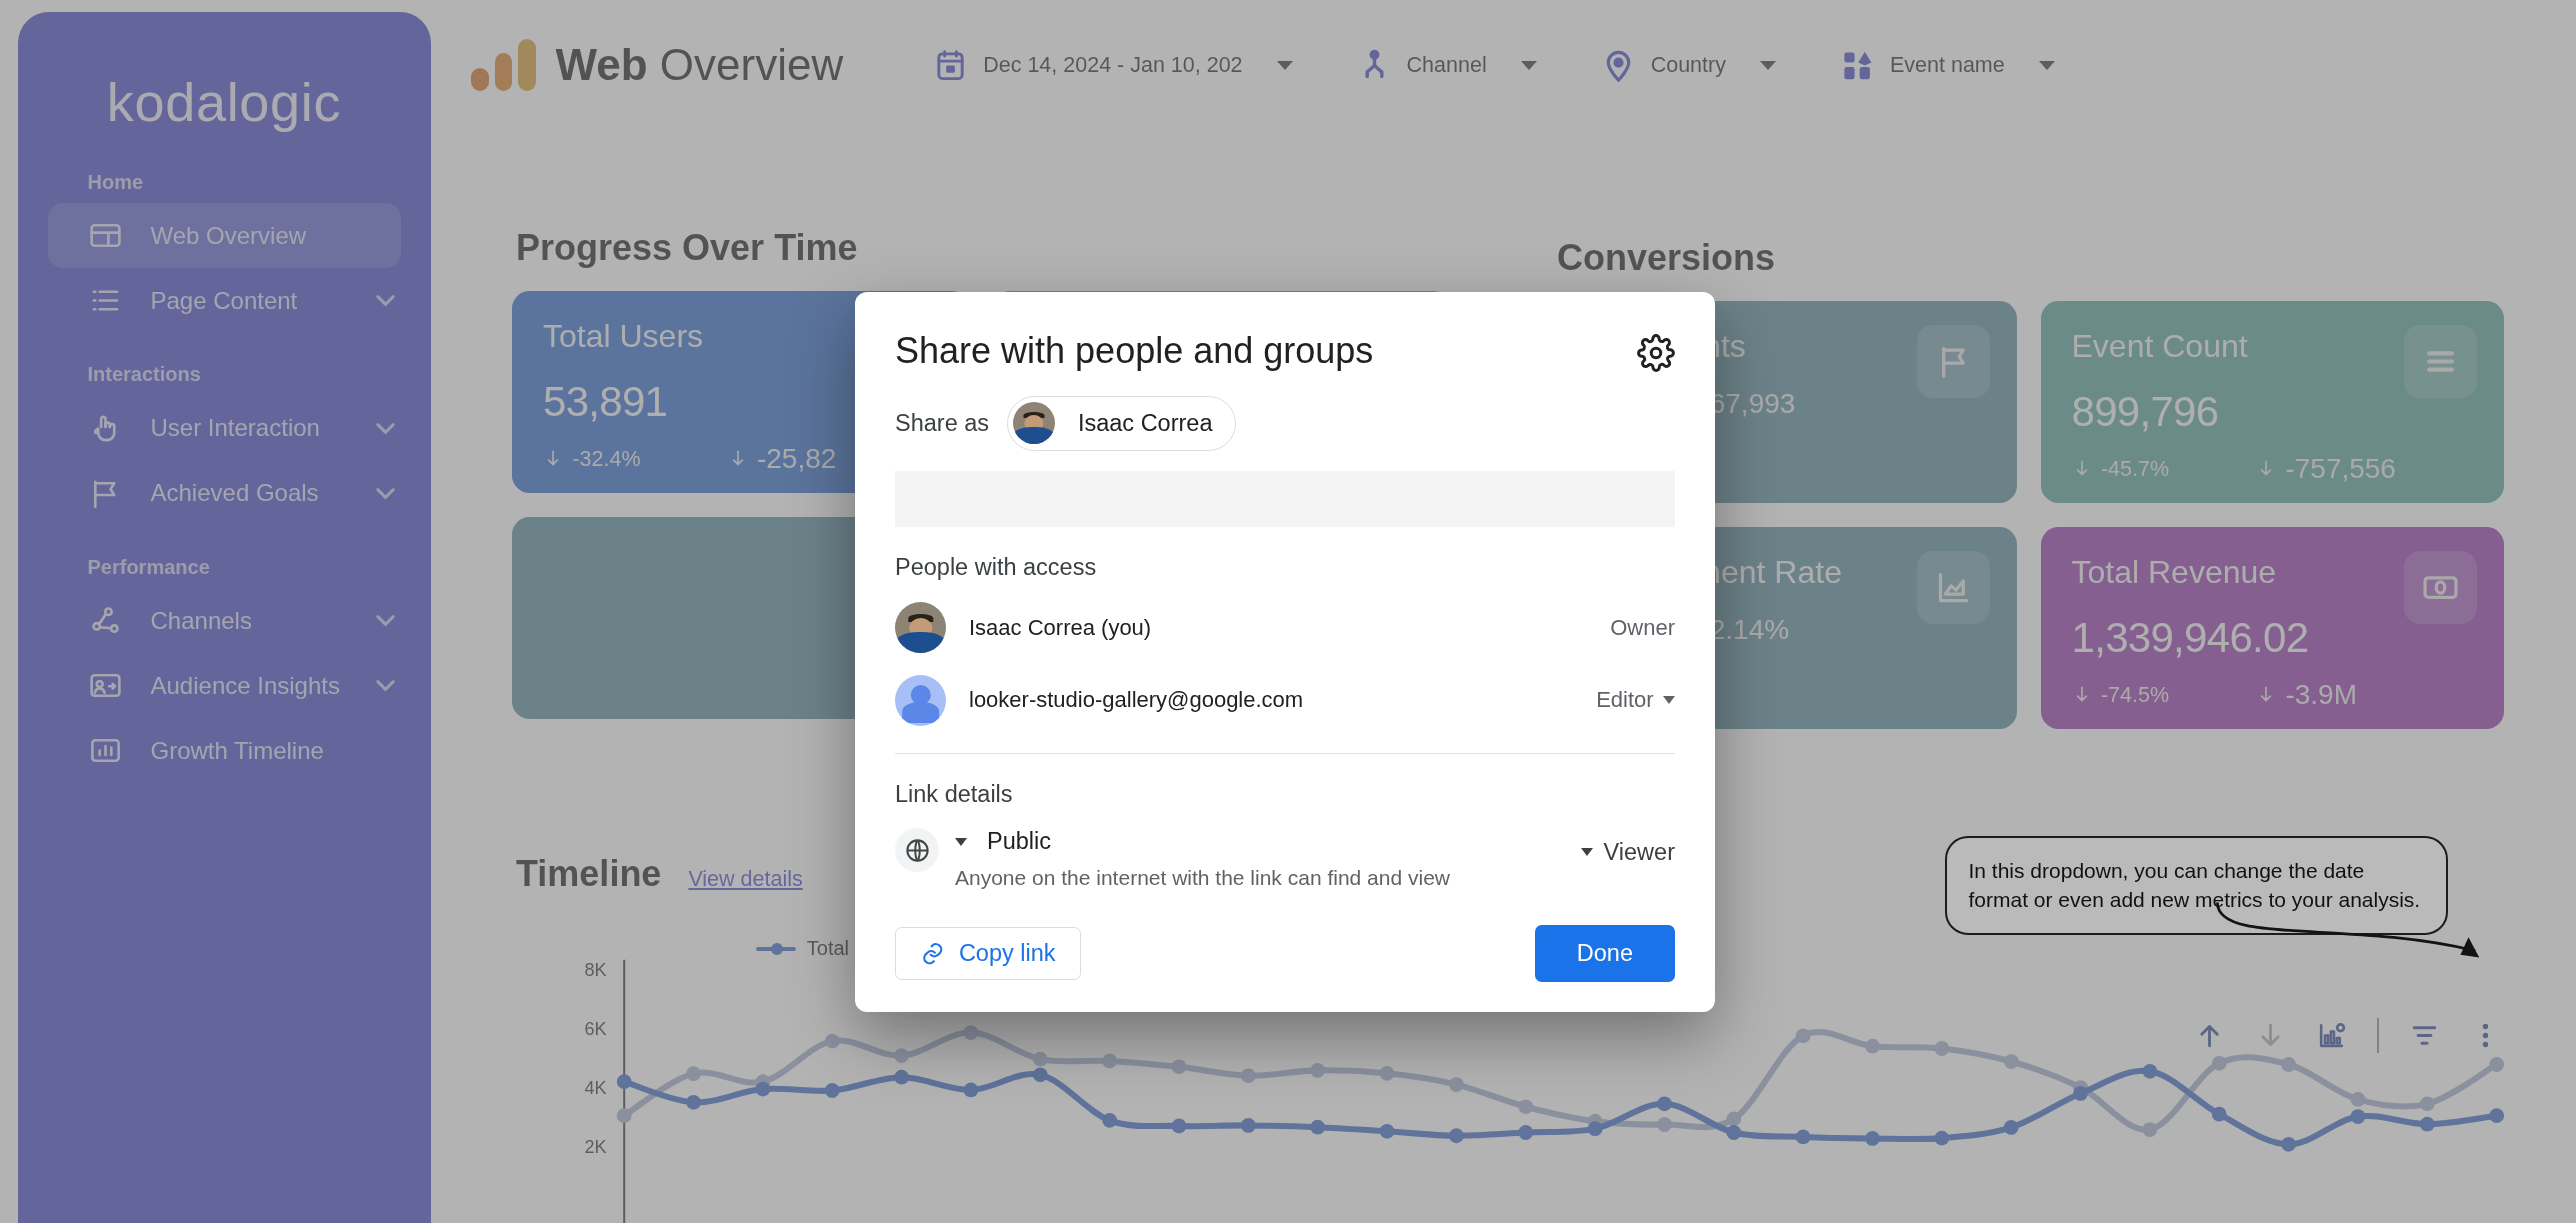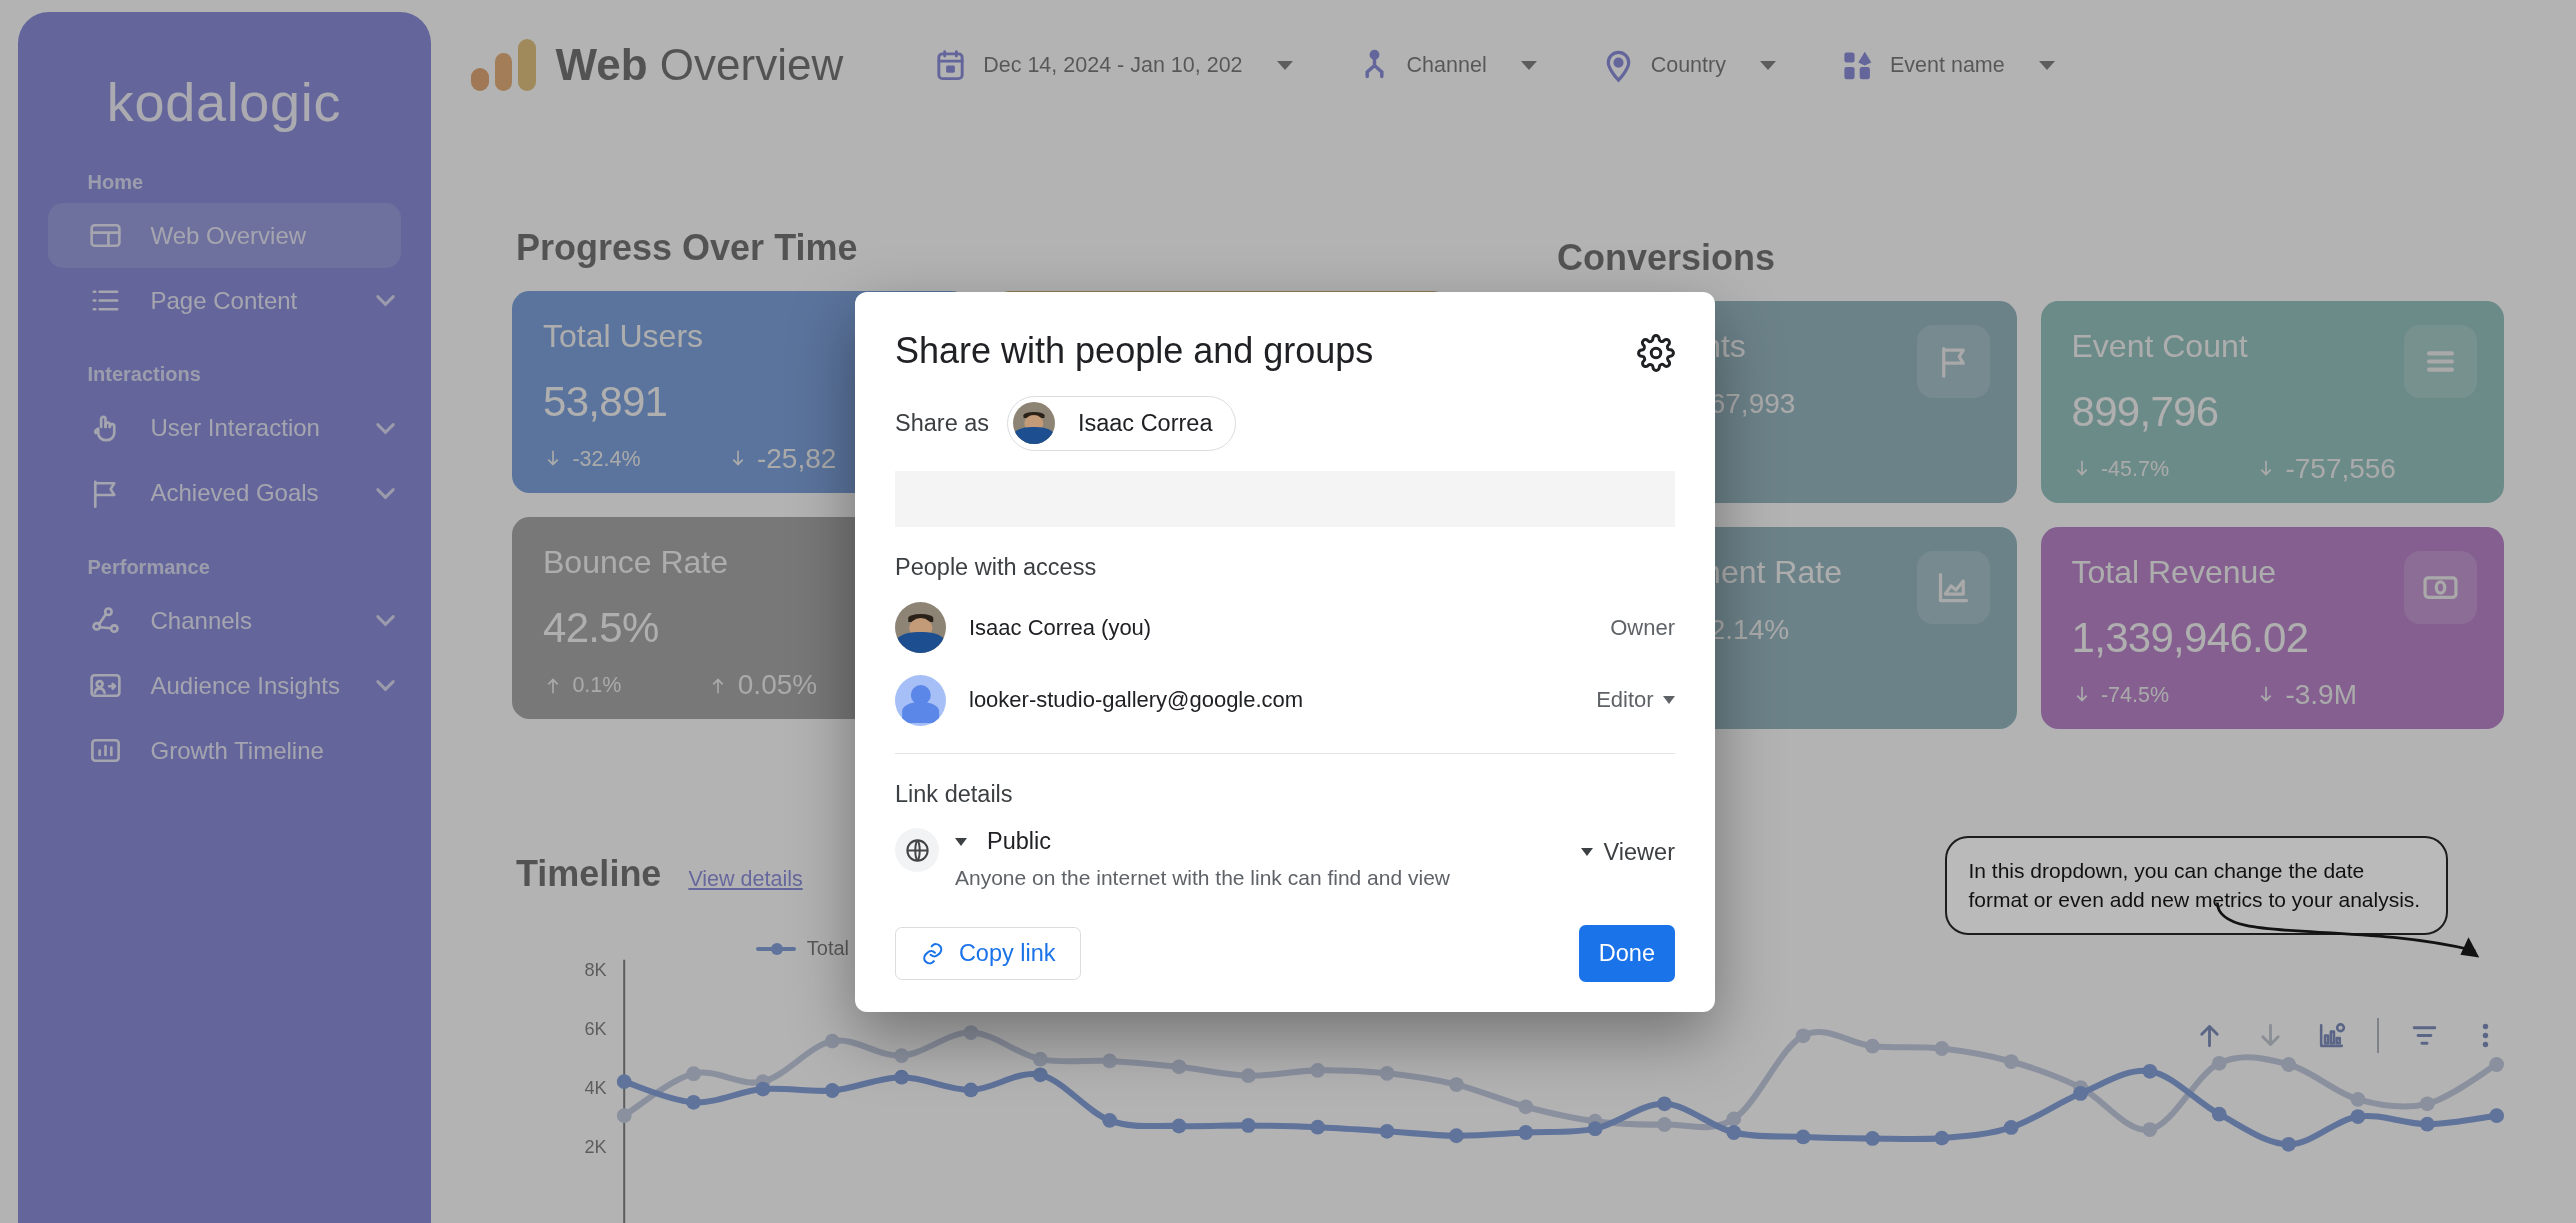--- a/index.html
+++ b/index.html
@@ -140,21 +140,21 @@
   #globe { width: 44px; height: 44px; border-radius: 50%; background: #f1f3f4; display: flex; align-items: center; justify-content: center; flex: 0 0 44px; }
   #m-linkmid { margin-left: 16px; flex: 1; }
   #m-public { display: flex; align-items: center; gap: 20px; cursor: pointer; }
   #m-public .cv2 { width: 0; height: 0; border-left: 6.7px solid transparent; border-right: 6.7px solid transparent; border-top: 8px solid #3c4043; }
   #m-public .txt { font-size: 23.5px; color: #202124; }
   #m-linkdesc { font-size: 21px; color: #5f6368; margin-top: 10.8px; }
   #m-viewer { display: flex; align-items: center; gap: 10.8px; font-size: 23.5px; color: #3c4043; margin-top: 10.8px; cursor: pointer; }
   #m-viewer .cv3 { width: 0; height: 0; border-left: 6.7px solid transparent; border-right: 6.7px solid transparent; border-top: 8px solid #3c4043; }
   #m-foot { display: flex; align-items: center; justify-content: space-between; margin-top: 35px; }
   #m-copy { display: flex; align-items: center; gap: 13.4px; border: 1.3px solid #dadce0; border-radius: 6.7px; padding: 12px 24px; color: #1a73e8; font-size: 23.5px; cursor: pointer; }
-  #m-done { background: #1a73e8; color: #fff; font-size: 23.5px; border: none; border-radius: 6.7px; padding: 15px 20px; cursor: pointer; font-family: inherit; }
+  #m-done { background: #1a73e8; color: #fff; font-size: 23.5px; border: none; border-radius: 6.7px; padding: 15px 42px; cursor: pointer; font-family: inherit; }
   .ico svg { display: block; }
 </style>
 </head>
 <body>
 
 <div id="root">
   <div id="app">
 
     <nav id="sidebar">
       <div id="brand">kodalogic</div>
@@ -331,38 +331,20 @@
               <span class="k-d"><svg viewBox="0 0 24 24" width="20" height="20" fill="#e8e8e8">
                   <path d="M11 2h2v14l4-4 1.4 1.4L12 20 5.6 13.4 7 12l4 4z"></path>
                 </svg>-25,82</span>
             </div>
           </div>
           <div class="kpi c-orange">
             <div class="k-title"></div>
             <div class="k-val"></div>
             <div class="k-foot">
               <span class="k-d"></span>
-            </div>
-          </div>
-          <div class="kpi c-gray">
-            <span class="k-ico ico">
-              <svg viewBox="0 0 24 24" width="39" height="39" fill="none" stroke="#e6e6e6" stroke-width="2" stroke-linecap="round" stroke-linejoin="round">
-                <path d="M4 19V5M4 19h16"></path>
-                <path d="M7 15l4-5 3 3 5-7"></path>
-              </svg>
-            </span>
-            <div class="k-title">Bounce Rate</div>
-            <div class="k-val">42.5%</div>
-            <div class="k-foot">
-              <span class="k-d"><svg viewBox="0 0 24 24" width="20" height="20" fill="#e8e8e8">
-                  <path d="M13 22h-2V8L7 12 5.6 10.6 12 4l6.4 6.6L17 12l-4-4z"></path>
-                </svg>0.1%</span>
-              <span class="k-d"><svg viewBox="0 0 24 24" width="20" height="20" fill="#e8e8e8">
-                  <path d="M13 22h-2V8L7 12 5.6 10.6 12 4l6.4 6.6L17 12l-4-4z"></path>
-                </svg>0.05%</span>
             </div>
           </div>
           <div class="kpi c-steel">
             <div class="k-title"></div>
             <div class="k-val"></div>
             <div class="k-foot">
               <span class="k-d"></span>
             </div>
           </div>
         </div>

